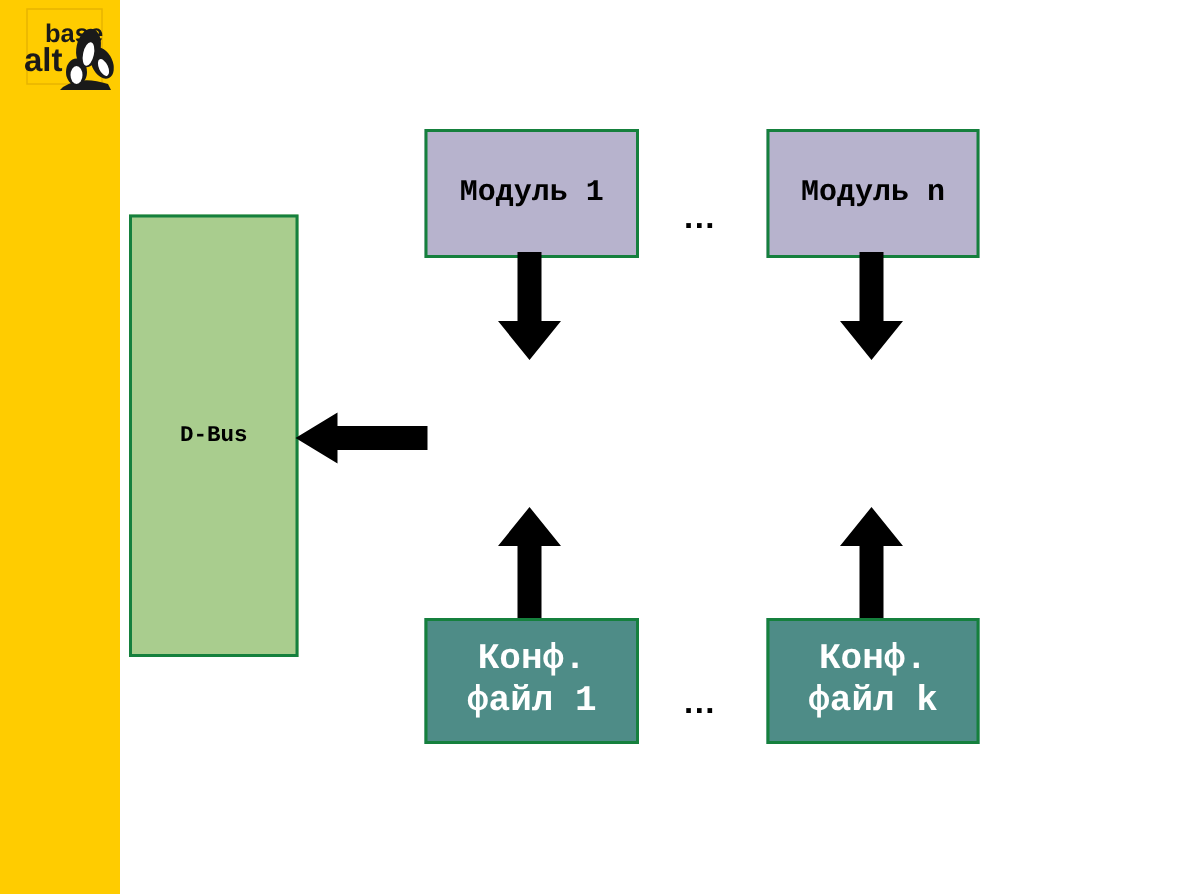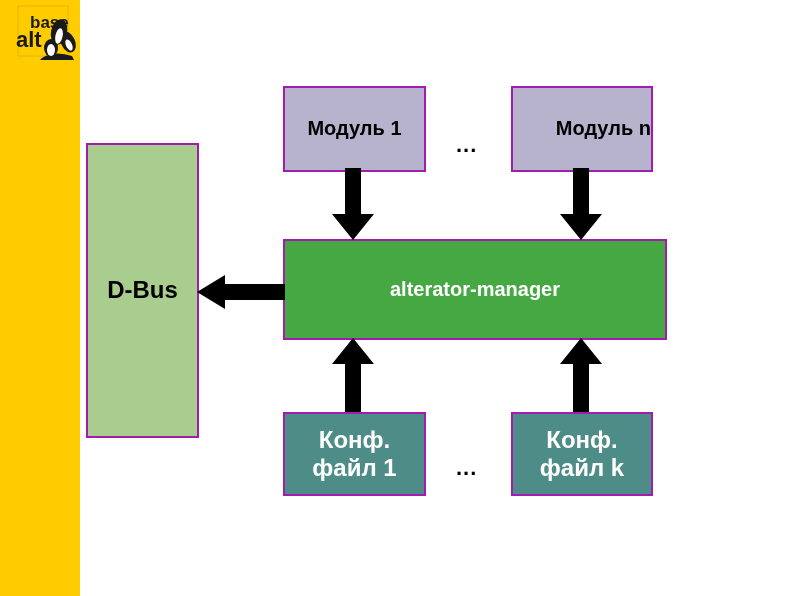--- a/index.html
+++ b/index.html
@@ -35,49 +35,50 @@
     top: 2px;
     width: 66px;
     height: 66px;
   }
   .logo svg { display: block; }
 
   
   .box {
     position: absolute;
     box-sizing: border-box;
-    border: 2px solid #a21caf;
+    border: 2px solid #15803d;
     display: flex;
     align-items: center;
     justify-content: center;
     text-align: center;
     line-height: 1.18;
+    font-family: Liberation Mono, monospace;
   }
 
   .dbus-box {
     left: 86px;
     top: 143px;
     width: 113px;
     height: 295px;
     background: #a9cd8e;
     color: #000000;
-    font-size: 24px;
+    font-size: 15px;
     font-weight: bold;
   }
 
   .module-box {
     top: 86px;
     height: 86px;
     background: #b7b3cd;
     color: #000000;
     font-size: 20px;
     font-weight: bold;
   }
   .module-1 { left: 283px; width: 143px; }
-  .module-n { left: 511px; width: 142px; justify-content: flex-end; }
+  .module-n { left: 511px; width: 142px; }
 
   .manager-box {
     left: 283px;
     top: 239px;
     width: 384px;
     height: 101px;
     background: #46a843;
     color: #ffffff;
     font-size: 20px;
     font-weight: bold;
@@ -153,23 +154,20 @@
   <div class="box module-box module-1">
     <span class="box-label">Модуль 1</span>
   </div>
 
   <div class="box module-box module-n">
     <span class="box-label">Модуль n</span>
   </div>
 
   <div class="ellipsis ellipsis-top">...</div>
 
-  <div class="box manager-box">
-    <span class="box-label">alterator-manager</span>
-  </div>
 
   <div class="box conf-box conf-1">
     <span class="box-label">Конф.
 файл 1</span>
   </div>
 
   <div class="box conf-box conf-k">
     <span class="box-label">Конф.
 файл k</span>
   </div>

